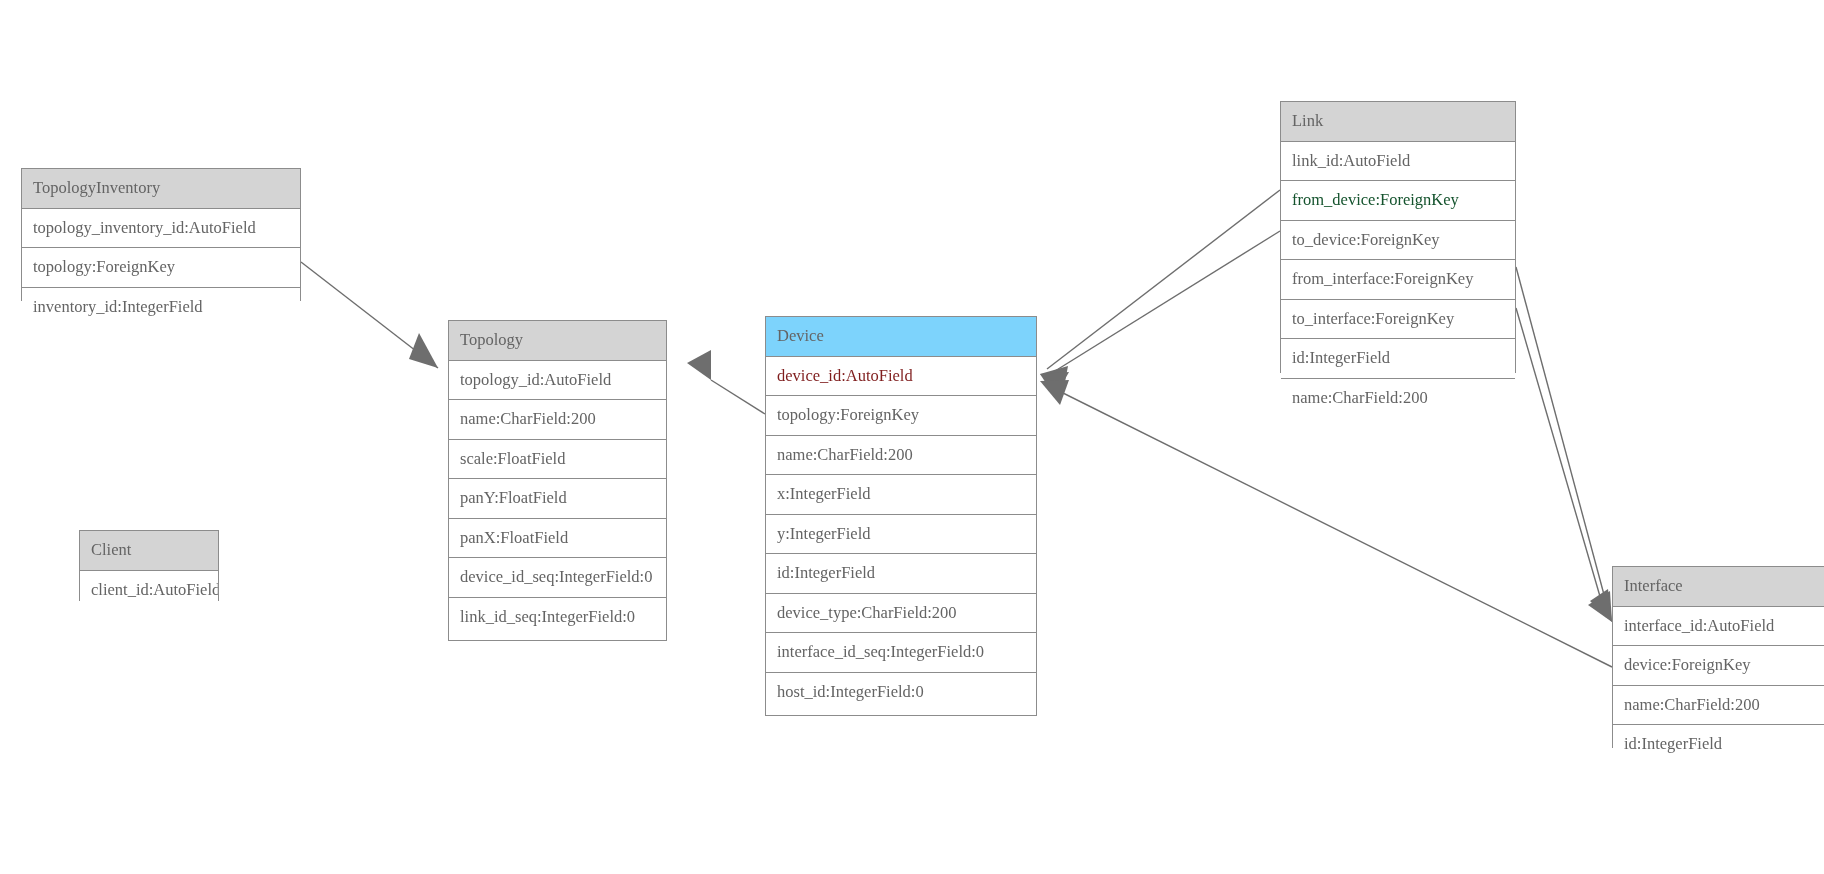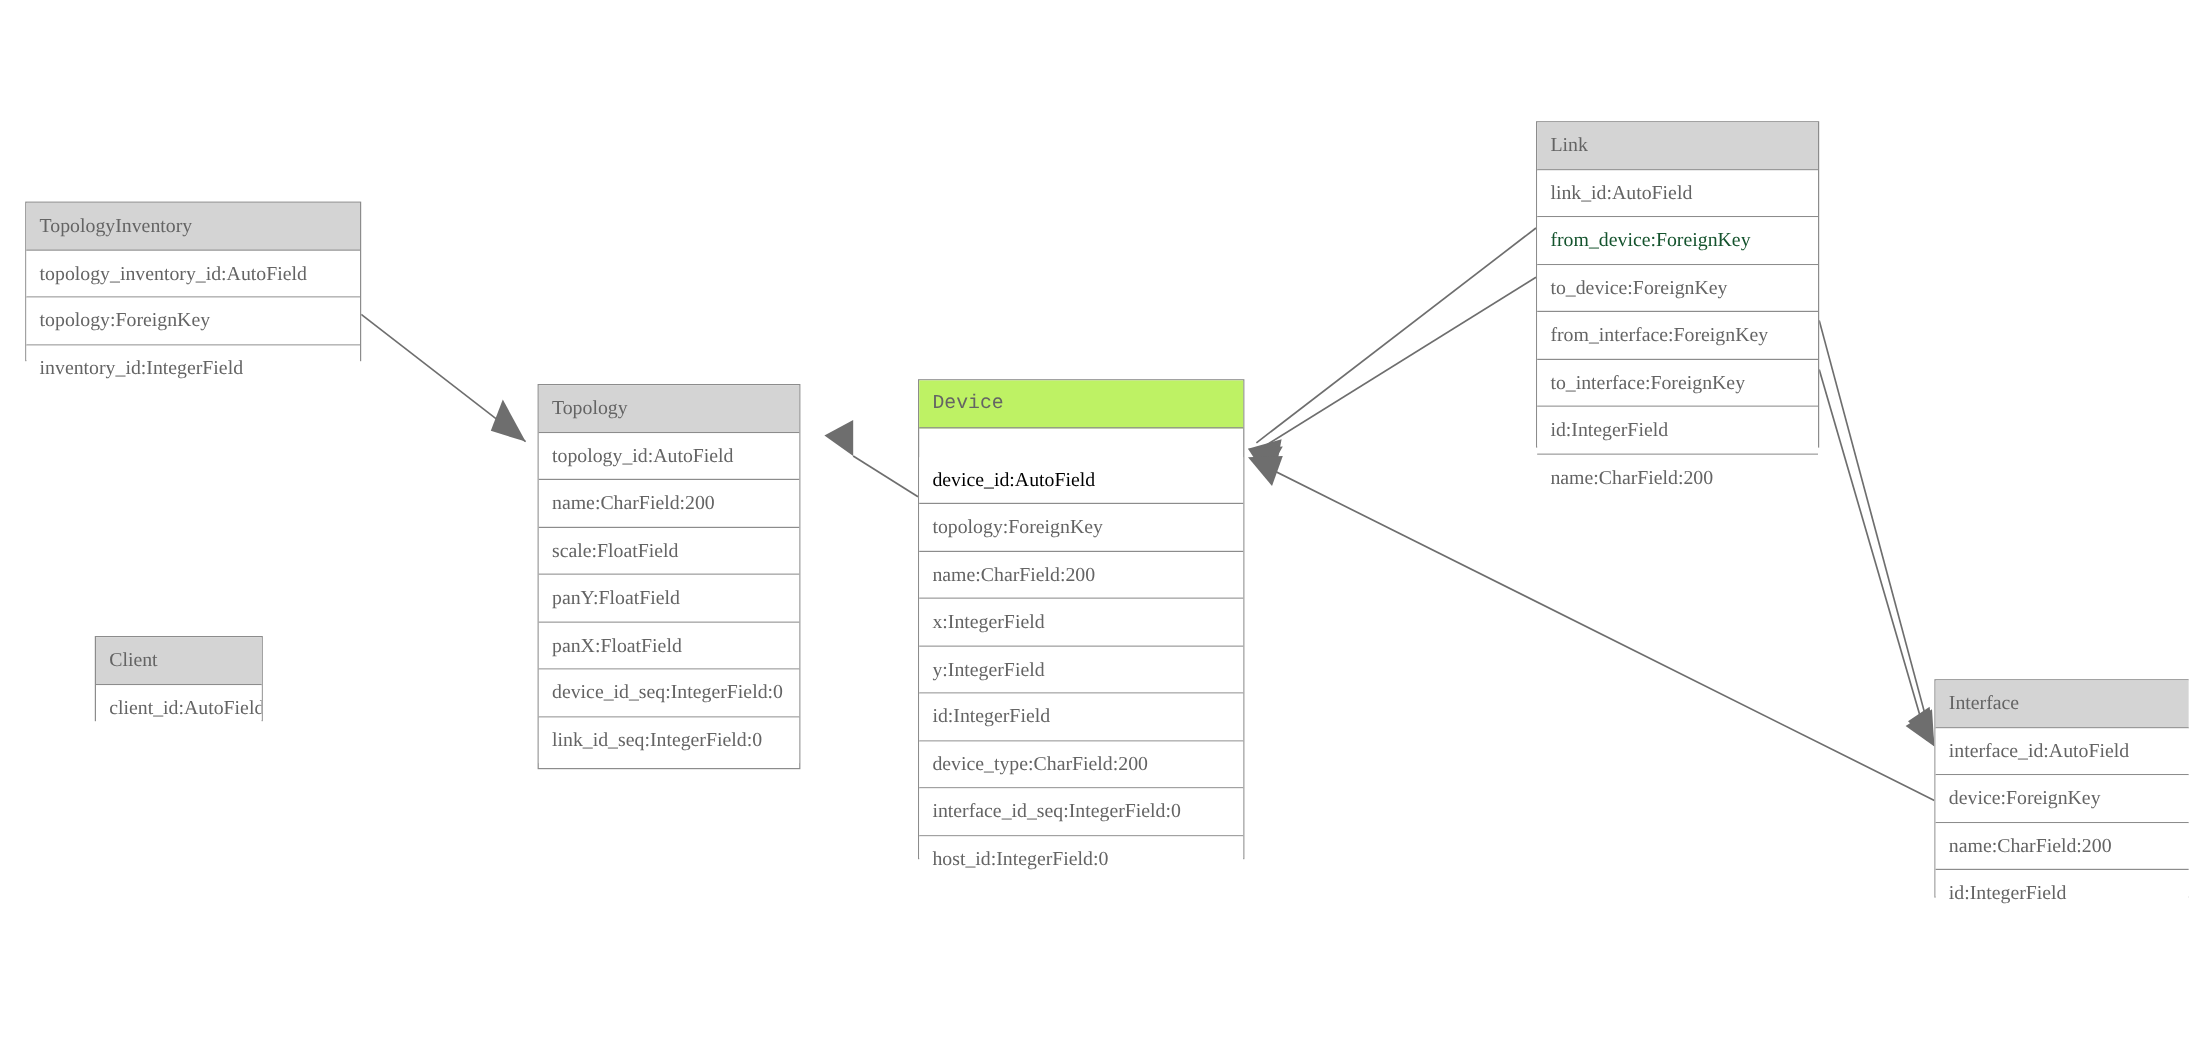--- a/index.html
+++ b/index.html
@@ -118,23 +118,23 @@
           <div class="field-row" style="color: rgb(100, 100, 100); border-bottom-color: rgb(140, 140, 140);">topology_id:AutoField</div>
           <div class="field-row" style="color: rgb(100, 100, 100); border-bottom-color: rgb(140, 140, 140);">name:CharField:200</div>
           <div class="field-row" style="color: rgb(100, 100, 100); border-bottom-color: rgb(140, 140, 140);">scale:FloatField</div>
           <div class="field-row" style="color: rgb(100, 100, 100); border-bottom-color: rgb(140, 140, 140);">panY:FloatField</div>
           <div class="field-row" style="color: rgb(100, 100, 100); border-bottom-color: rgb(140, 140, 140);">panX:FloatField</div>
           <div class="field-row" style="color: rgb(100, 100, 100); border-bottom-color: rgb(140, 140, 140);">device_id_seq:IntegerField:0</div>
           <div class="field-row" style="color: rgb(100, 100, 100); border-bottom-color: rgb(140, 140, 140);">link_id_seq:IntegerField:0</div>
         </div>
       </div>
       <div class="entity" style="left: 765px; top: 316px; width: 272px; height: 400px; border-color: rgb(140, 140, 140);">
-        <div class="entity-header" style="background: #bef264; color: rgb(100, 100, 100); border-bottom-color: rgb(140, 140, 140); font-family: Liberation Mono, monospace;">Device</div>
+        <div class="entity-header" style="background: #7dd3fc; color: rgb(100, 100, 100); border-bottom-color: rgb(140, 140, 140);">Device</div>
         <div class="entity-fields">
-          <div class="field-row" style="color: #000000; border-bottom-color: rgb(140, 140, 140); margin-top: 24px;">device_id:AutoField</div>
+          <div class="field-row" style="color: #7f1d1d; border-bottom-color: rgb(140, 140, 140);">device_id:AutoField</div>
           <div class="field-row" style="color: rgb(100, 100, 100); border-bottom-color: rgb(140, 140, 140);">topology:ForeignKey</div>
           <div class="field-row" style="color: rgb(100, 100, 100); border-bottom-color: rgb(140, 140, 140);">name:CharField:200</div>
           <div class="field-row" style="color: rgb(100, 100, 100); border-bottom-color: rgb(140, 140, 140);">x:IntegerField</div>
           <div class="field-row" style="color: rgb(100, 100, 100); border-bottom-color: rgb(140, 140, 140);">y:IntegerField</div>
           <div class="field-row" style="color: rgb(100, 100, 100); border-bottom-color: rgb(140, 140, 140);">id:IntegerField</div>
           <div class="field-row" style="color: rgb(100, 100, 100); border-bottom-color: rgb(140, 140, 140);">device_type:CharField:200</div>
           <div class="field-row" style="color: rgb(100, 100, 100); border-bottom-color: rgb(140, 140, 140);">interface_id_seq:IntegerField:0</div>
           <div class="field-row" style="color: rgb(100, 100, 100); border-bottom-color: rgb(140, 140, 140);">host_id:IntegerField:0</div>
         </div>
       </div>

